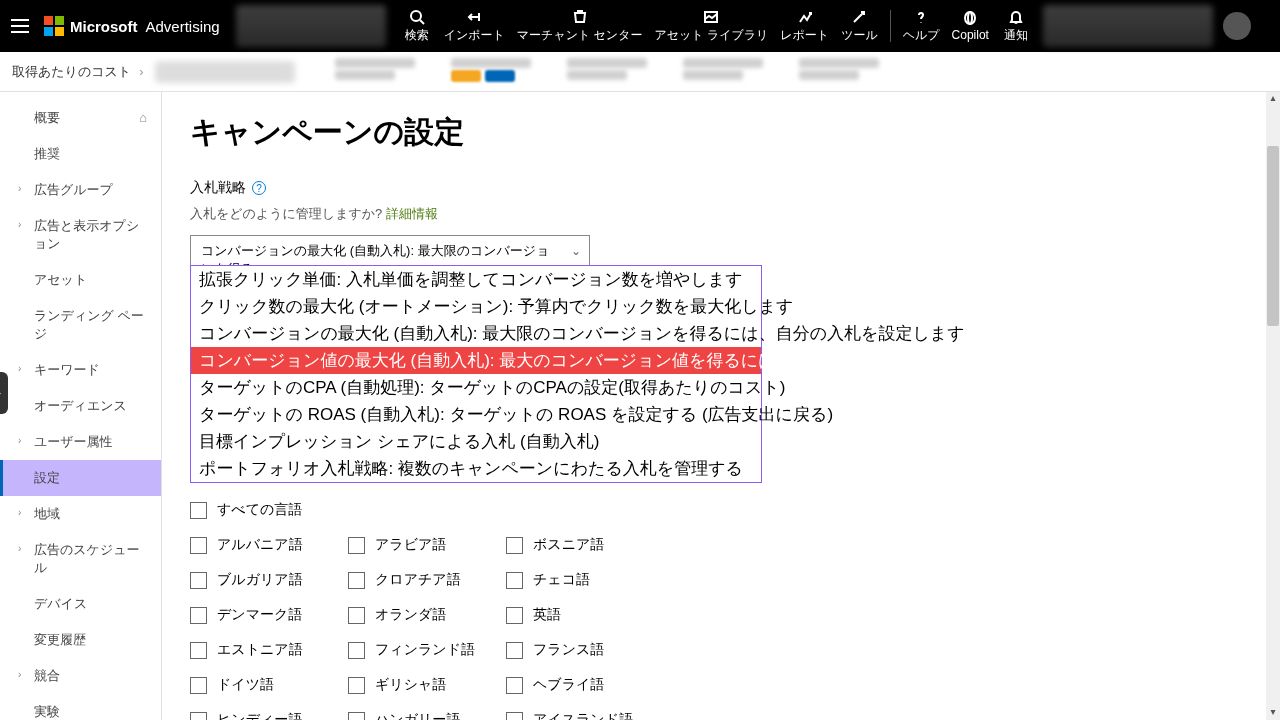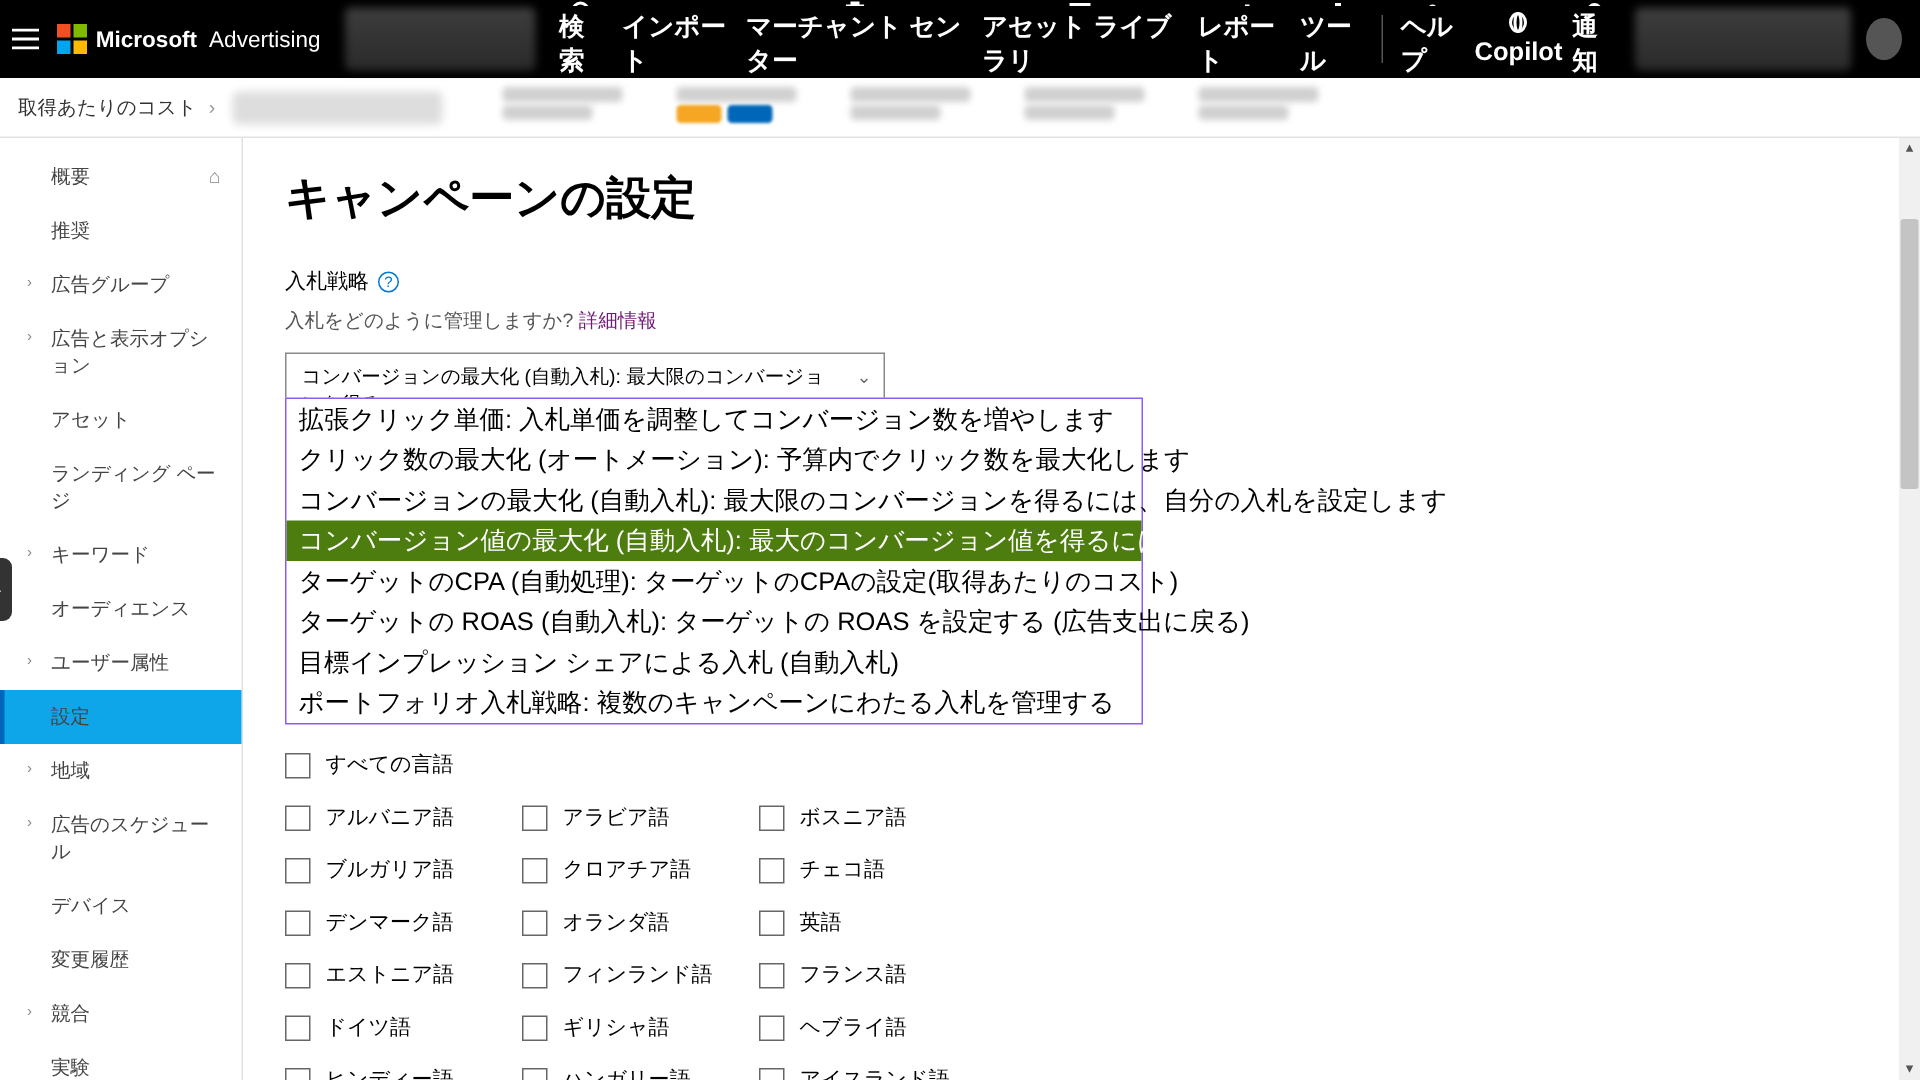--- a/index.html
+++ b/index.html
@@ -10,21 +10,21 @@
 .hamburger { width: 40px; height: 52px; display: flex; align-items: center; justify-content: center; }
 .hamburger svg { stroke: #fff; }
 .brand { display: flex; align-items: center; gap: 6px; padding: 0 10px 0 4px; }
 .brand-logo { width: 20px; height: 20px; display: grid; grid-template-columns: 1fr 1fr; grid-template-rows: 1fr 1fr; gap: 2px; }
 .brand-logo span:nth-child(1){background:#f25022}.brand-logo span:nth-child(2){background:#7fba00}.brand-logo span:nth-child(3){background:#00a4ef}.brand-logo span:nth-child(4){background:#ffb900}
 .brand-ms { font-size: 15px; font-weight: 600; }
 .brand-adv { font-size: 15px; font-weight: 400; margin-left: 2px; }
 .blurbox { height: 42px; border-radius: 4px; margin: 0 6px; }
 .blur1 { width: 150px; background: linear-gradient(180deg,#3d3d3d,#2a2a2a); filter: blur(3px); }
 .tools { display: flex; align-items: center; height: 52px; margin-left: 4px; }
-.tool { display:flex; flex-direction:column; align-items:center; justify-content:center; height:52px; gap:2px; font-size:17px; padding: 0 6px; min-width: 42px; font-weight: bold;}
+.tool { display:flex; flex-direction:column; align-items:center; justify-content:center; height:52px; gap:2px; font-size:12px; padding: 0 6px; min-width: 42px;}
 .tool svg { stroke:#fff; }
 .vsep { width:1px; height:32px; background:#555; margin:0 6px; }
 .blur2 { width:170px; height:42px; background: linear-gradient(180deg,#3d3d3d,#2a2a2a); filter: blur(3px); border-radius:4px; margin-left:6px;}
 .avatar { width:28px; height:28px; border-radius:50%; background:#555; margin:0 12px 0 10px; }
 
 
 .subbar { height: 40px; border-bottom: 1px solid #e1e1e1; display:flex; align-items:center; font-size:13px; color:#333; }
 .crumb { padding:0 12px; display:flex; align-items:center; gap:8px; }
 .chev { color:#999; }
 .crumb-blur { width:140px; height:22px; background:#ddd; border-radius:4px; filter:blur(3px); margin-left:4px;}
@@ -35,38 +35,38 @@
 .pill { width:30px; height:12px; background:#0067b8; border-radius:3px; display:inline-block; filter:blur(1px);}
 .pill.o { background:#f5a623; }
 
 
 .body { display:flex; height: calc(720px - 52px - 40px); }
 .side { width:162px; border-right:1px solid #e1e1e1; padding-top:8px; font-size:13px; color:#444; position:relative;}
 .side-item { padding: 9px 10px 9px 34px; position:relative; cursor:pointer;}
 .side-item.top { padding-left:34px; }
 .side-item .caret { position:absolute; left:18px; top:11px; color:#888; font-size:10px;}
 .side-item .home { position:absolute; right:14px; top:10px; color:#888;}
-.side-item.active { background:#0ea5e9; }
+.side-item.active { background:#c4b5fd; }
 .side .bar { position:absolute; left:0; top:0; bottom:0; width:3px; background:#0067b8; display:none;}
 .side-item.active .bar { display:block; }
 .side-flyout { position:absolute; left:-10px; top:280px; width:18px; height:42px; background:#333; border-radius:0 6px 6px 0; display:flex; align-items:center; justify-content:center; color:#fff; font-size:12px;}
 
 .main { flex:1; padding: 20px 28px; overflow:auto; position:relative;}
 h1 { font-size:30px; font-weight:600; margin-bottom:26px; }
 .label-row { display:flex; align-items:center; gap:6px; font-size:14px; margin-bottom:8px;}
 .help-ic { width:14px; height:14px; border:1px solid #0078d4; color:#0078d4; border-radius:50%; font-size:10px; display:inline-flex; align-items:center; justify-content:center;}
 .subtext { font-size:13px; color:#555; margin-bottom:12px;}
-.subtext a { color:#701a75; text-decoration:none; }
+.subtext a { color:#4d7c0f; text-decoration:none; }
 
 .select-wrap { position:relative; width:400px;}
 .select-btn { width:400px; border:1px solid #888; padding:6px 28px 6px 10px; font-size:13px; text-align:left; background:#fff; position:relative;}
 .select-btn .dd { position:absolute; right:8px; top:8px; color:#666; font-size:12px;}
 .dropdown { position:absolute; left:0; top:30px; width:572px; border:1px solid #8b5cf6; background:#fff; z-index:10; font-size:17px;}
 .dropdown .opt { padding:2px 8px; white-space:nowrap; cursor:pointer;}
-.dropdown .opt.hi { background:#4d7c0f; color:#fff; }
+.dropdown .opt.hi { background:#ef4444; color:#fff; }
 
 .lang-sub { font-size:14px; color:#555; margin:180px 0 18px 0;}
 .lang-grid { }
 .lang-row { display:flex; align-items:center; margin-bottom:17px;}
 .lang-col { display:flex; align-items:center; gap:10px; font-size:14px; }
 .lang-col.c0 { width:158px; }
 .lang-col.c1 { width:158px; }
 .lang-col.c2 { width:180px; }
 .cb { width:17px; height:17px; border:1.5px solid #666; display:inline-flex; align-items:center; justify-content:center; font-size:12px; color:#fff;}
 

